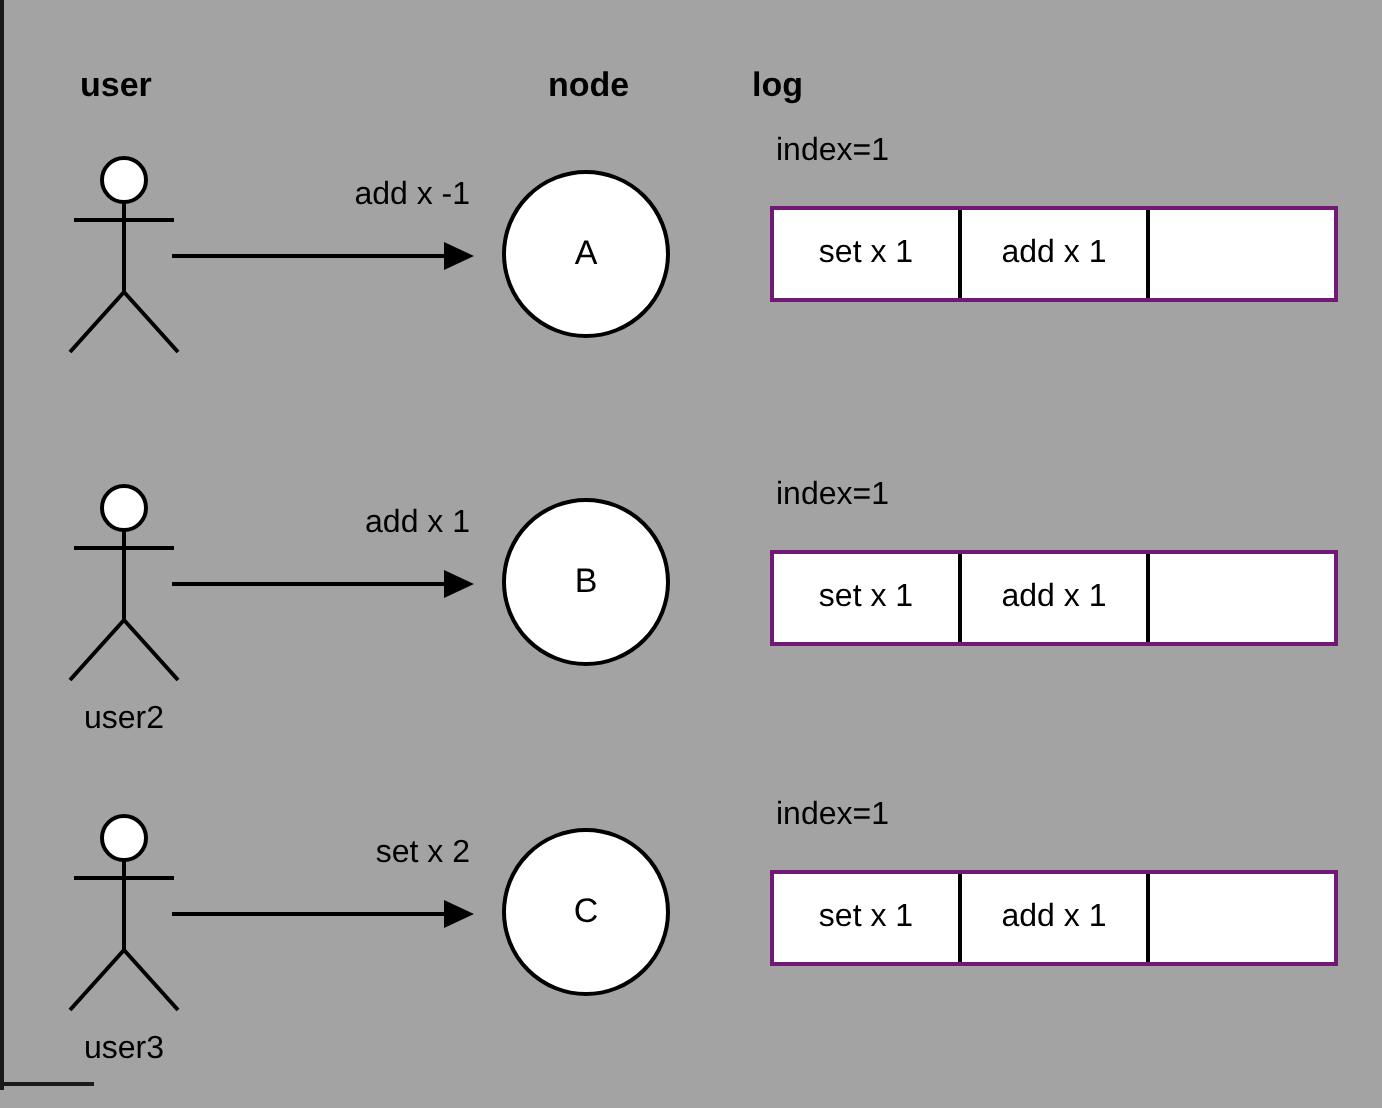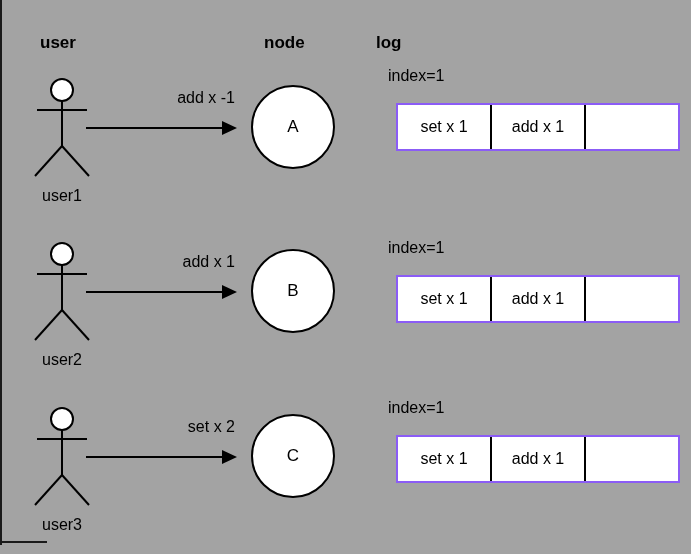--- a/index.html
+++ b/index.html
@@ -20,21 +20,21 @@
   .page-border-bottom {
     position: absolute; left: 0; top: 541px;
     width: 47px; height: 2px; background: #1a1a1a;
   }
   
   .hdr {
     position: absolute; top: 33px;
     font-size: 17px; font-weight: bold; white-space: nowrap;
   }
   .hdr-user { left: 40px; }
-  .hdr-node { left: 264px; }
+  .hdr-node { left: 274px; }
   .hdr-log  { left: 376px; }
 
   
   .diagram-row { position: absolute; left: 0; width: 691px; height: 215px; }
   .row1 { top: 0; }
   .row2 { top: 164px; }
   .row3 { top: 329px; }
 
   .actor-svg { position: absolute; left: 30px; top: 78px; }
   .actor-label {
@@ -59,23 +59,23 @@
   
   .log-section { position: absolute; left: 381px; width: 290px; height: 90px; }
   .log1 { top: 67px; }
   .log2 { top: 239px; }
   .log3 { top: 399px; }
   .log-index {
     position: absolute; left: 7px; top: 0;
     font-size: 16px; white-space: nowrap;
   }
   .log-table {
-    position: absolute; left: 15px; top: 36px;
+    position: absolute; left: 4px; top: 36px;
     width: 284px; height: 48px; box-sizing: border-box;
-    border: 2px solid #8b5cf6; background: #ffffff;
+    border: 2px solid #701a75; background: #ffffff;
     display: flex;
   }
   .log-cell {
     flex: 1 1 0;
     display: flex; align-items: center; justify-content: center;
     font-size: 16px; white-space: nowrap;
   }
   .log-cell + .log-cell { border-left: 2px solid #000000; }
 </style>
 </head>
@@ -91,21 +91,20 @@
   <div class="hdr hdr-log">log</div>
 
   <div class="diagram-row row1">
     <svg class="actor-svg" width="64" height="100" viewBox="0 0 64 100">
       <circle cx="32" cy="12" r="11" fill="#ffffff" stroke="#000000" stroke-width="2"></circle>
       <line x1="32" y1="23" x2="32" y2="68" stroke="#000000" stroke-width="2"></line>
       <line x1="7" y1="32" x2="57" y2="32" stroke="#000000" stroke-width="2"></line>
       <line x1="32" y1="68" x2="5" y2="98" stroke="#000000" stroke-width="2"></line>
       <line x1="32" y1="68" x2="59" y2="98" stroke="#000000" stroke-width="2"></line>
     </svg>
-    <div class="actor-label">user1</div>
     <div class="cmd-label">add x -1</div>
     <svg class="arrow-svg" width="160" height="20" viewBox="0 0 160 20">
       <line x1="4" y1="10" x2="141" y2="10" stroke="#000000" stroke-width="2"></line>
       <path d="M140,3 L155,10 L140,17 Z" fill="#000000"></path>
     </svg>
     <div class="node-circle">
       <span>A</span>
     </div>
   </div>
 

